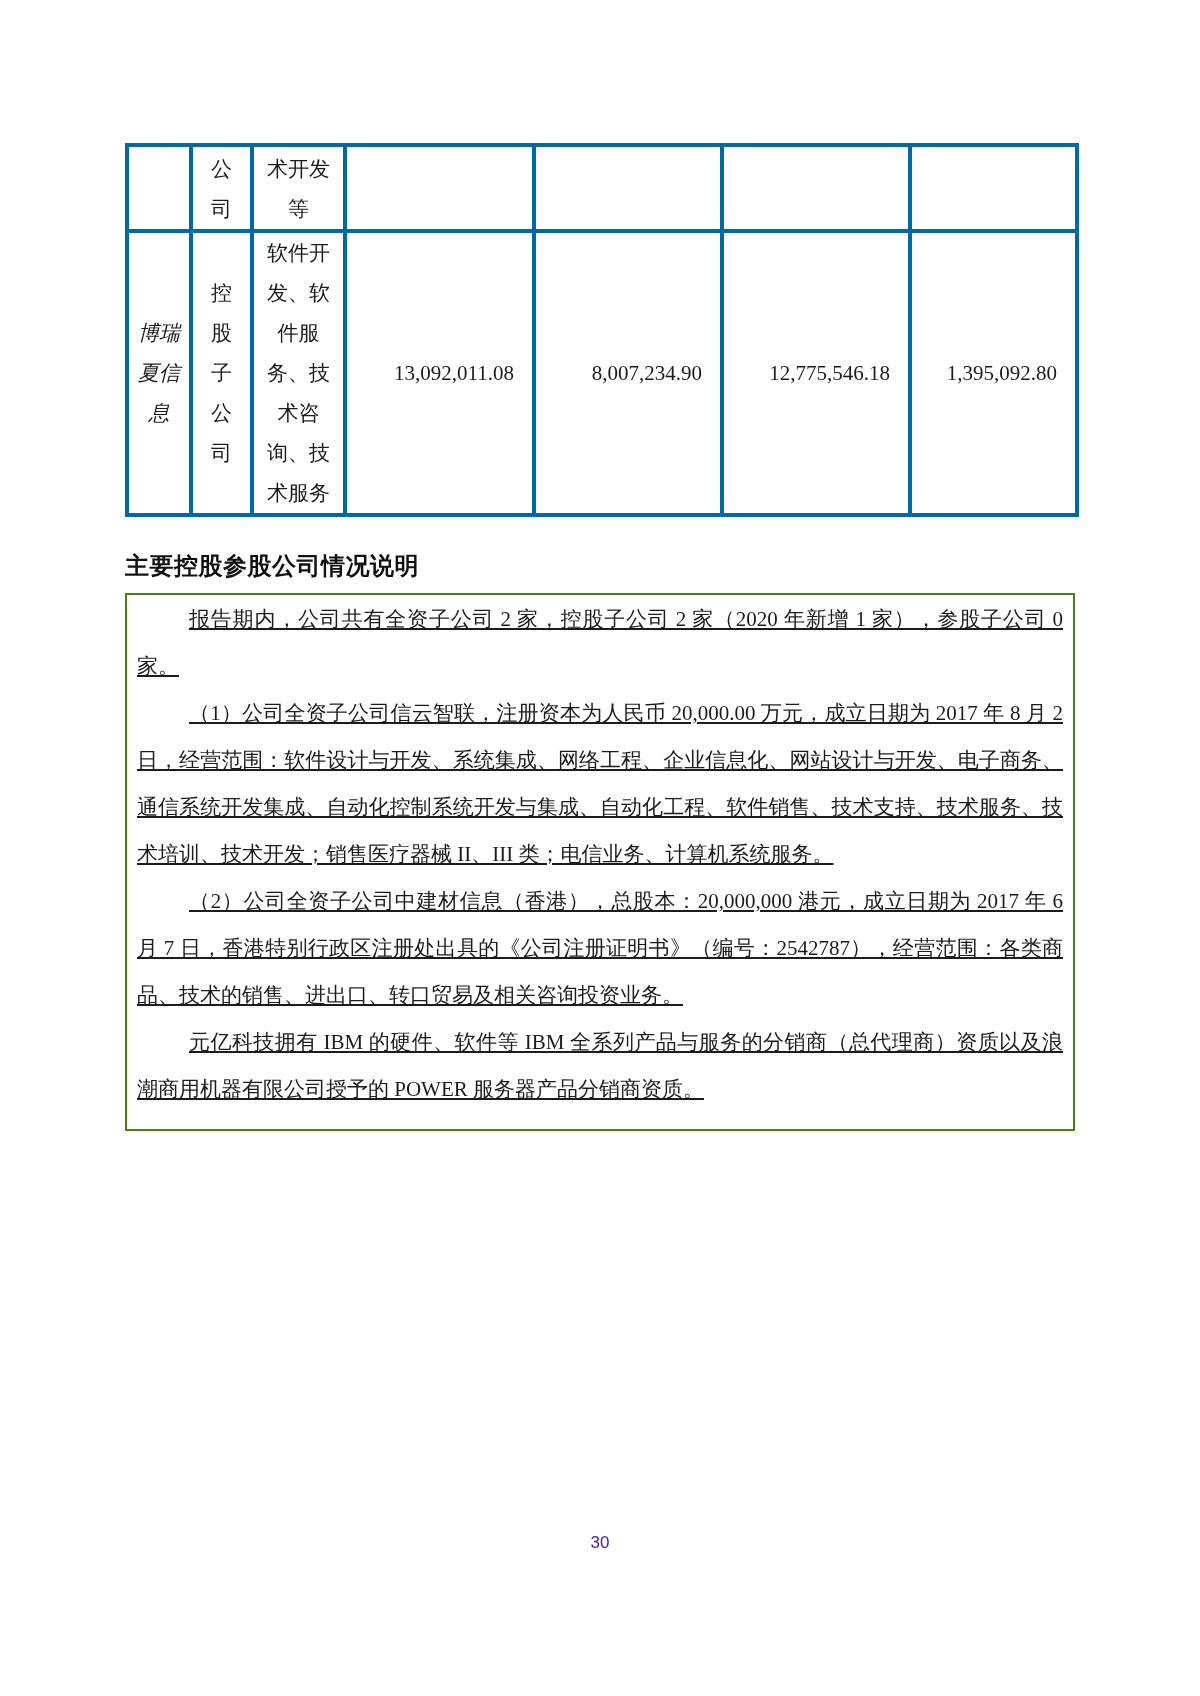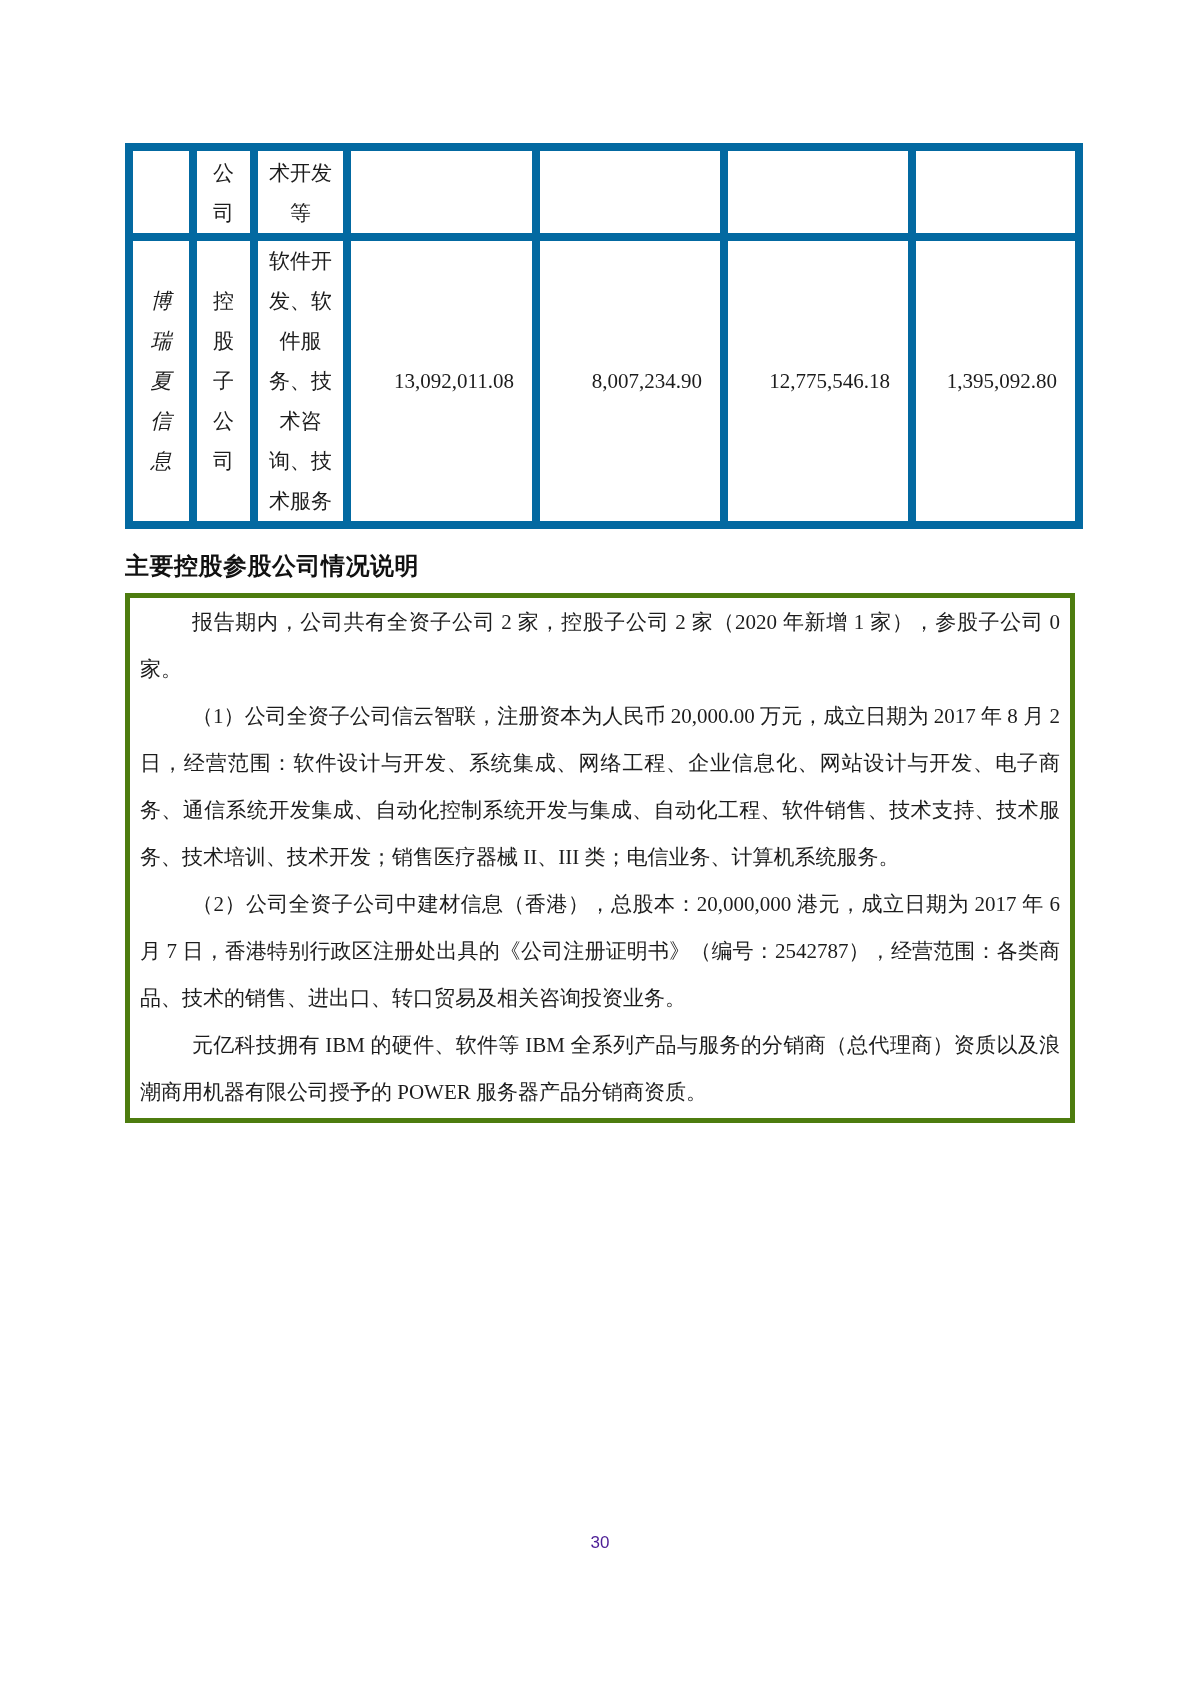--- a/index.html
+++ b/index.html
@@ -20,21 +20,21 @@
     left: 125px;
     top: 143px;
     width: 950px;
     border-collapse: collapse;
     table-layout: fixed;
     border: 2px solid #7fa9d9;
     font-size: 21px;
     line-height: 40px;
   }
   table.doc-table td {
-    border: 8px solid #0369a1;
+    border: 4px solid #0369a1;
     overflow: hidden;
     word-break: normal;
   }
   tr.row-cont { height: 84px; }
   tr.row-cont td { vertical-align: top; padding-top: 2px; }
   tr.row-data { height: 281px; }
   tr.row-data td { vertical-align: middle; }
   td.c-name     { text-align: center; padding-left: 8px;  padding-right: 8px; font-style: italic; }
   td.c-relation { text-align: center; padding-left: 12px; padding-right: 12px; }
   td.c-business { text-align: center; padding-left: 10px; padding-right: 10px; }
@@ -52,23 +52,24 @@
     color: #111111;
     letter-spacing: 0.5px;
   }
 
   
   .notes-box {
     position: absolute;
     left: 125px;
     top: 593px;
     width: 950px;
-    border: 5px solid #4d7c0f;
+    border: 2px solid #4d7c0f;
     background: #ffffff;
-    padding: 1px 10px 2px 10px;
+    padding: 1px 10px 16px 10px;
+    text-decoration: underline;
   }
   .notes-box p {
     font-size: 21px;
     line-height: 47px;
     text-align: justify;
     text-indent: 52px;
     color: #1c1c1c;
   }
 
   

